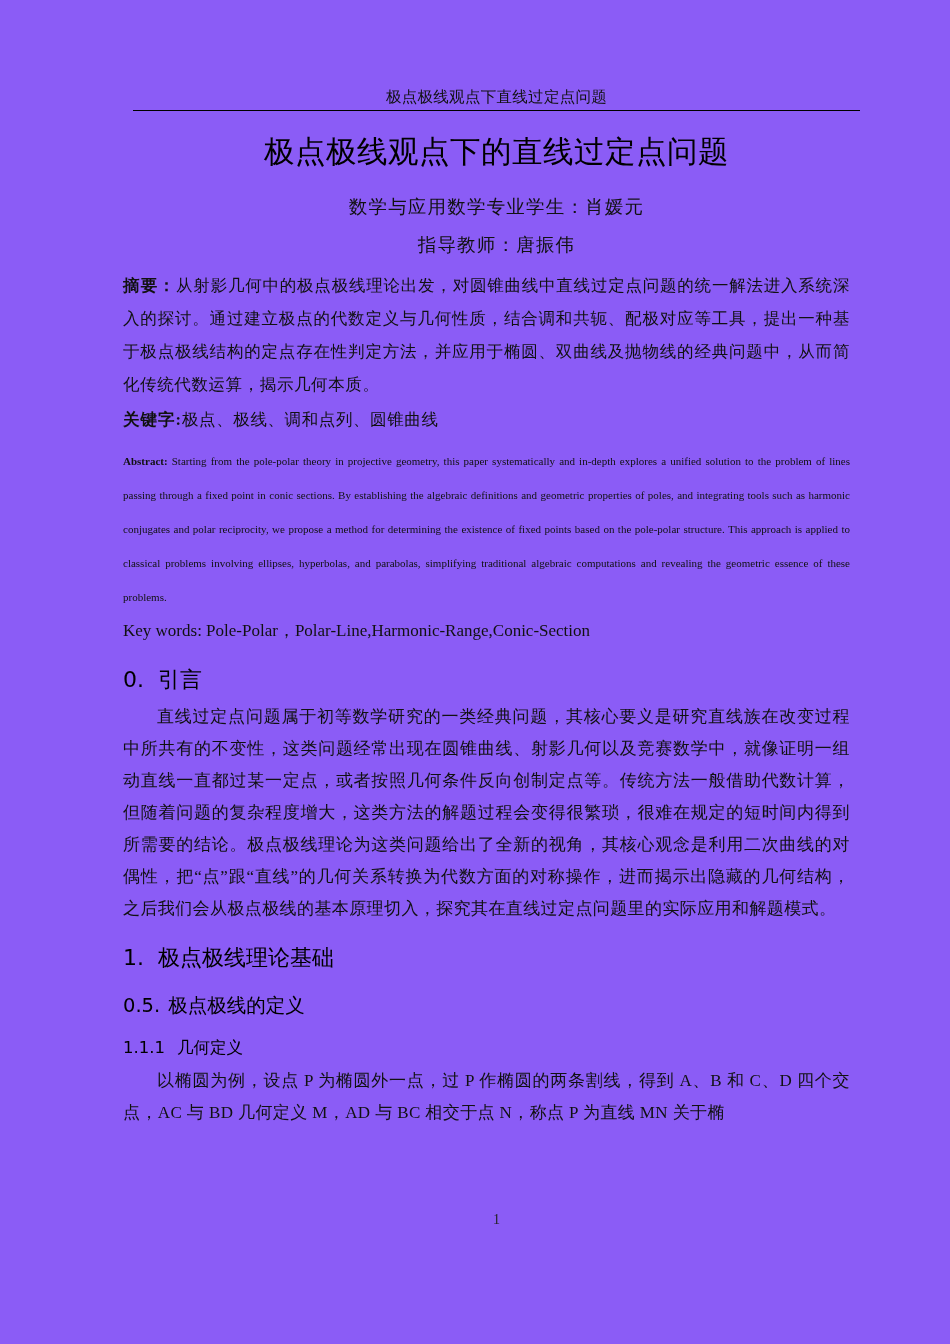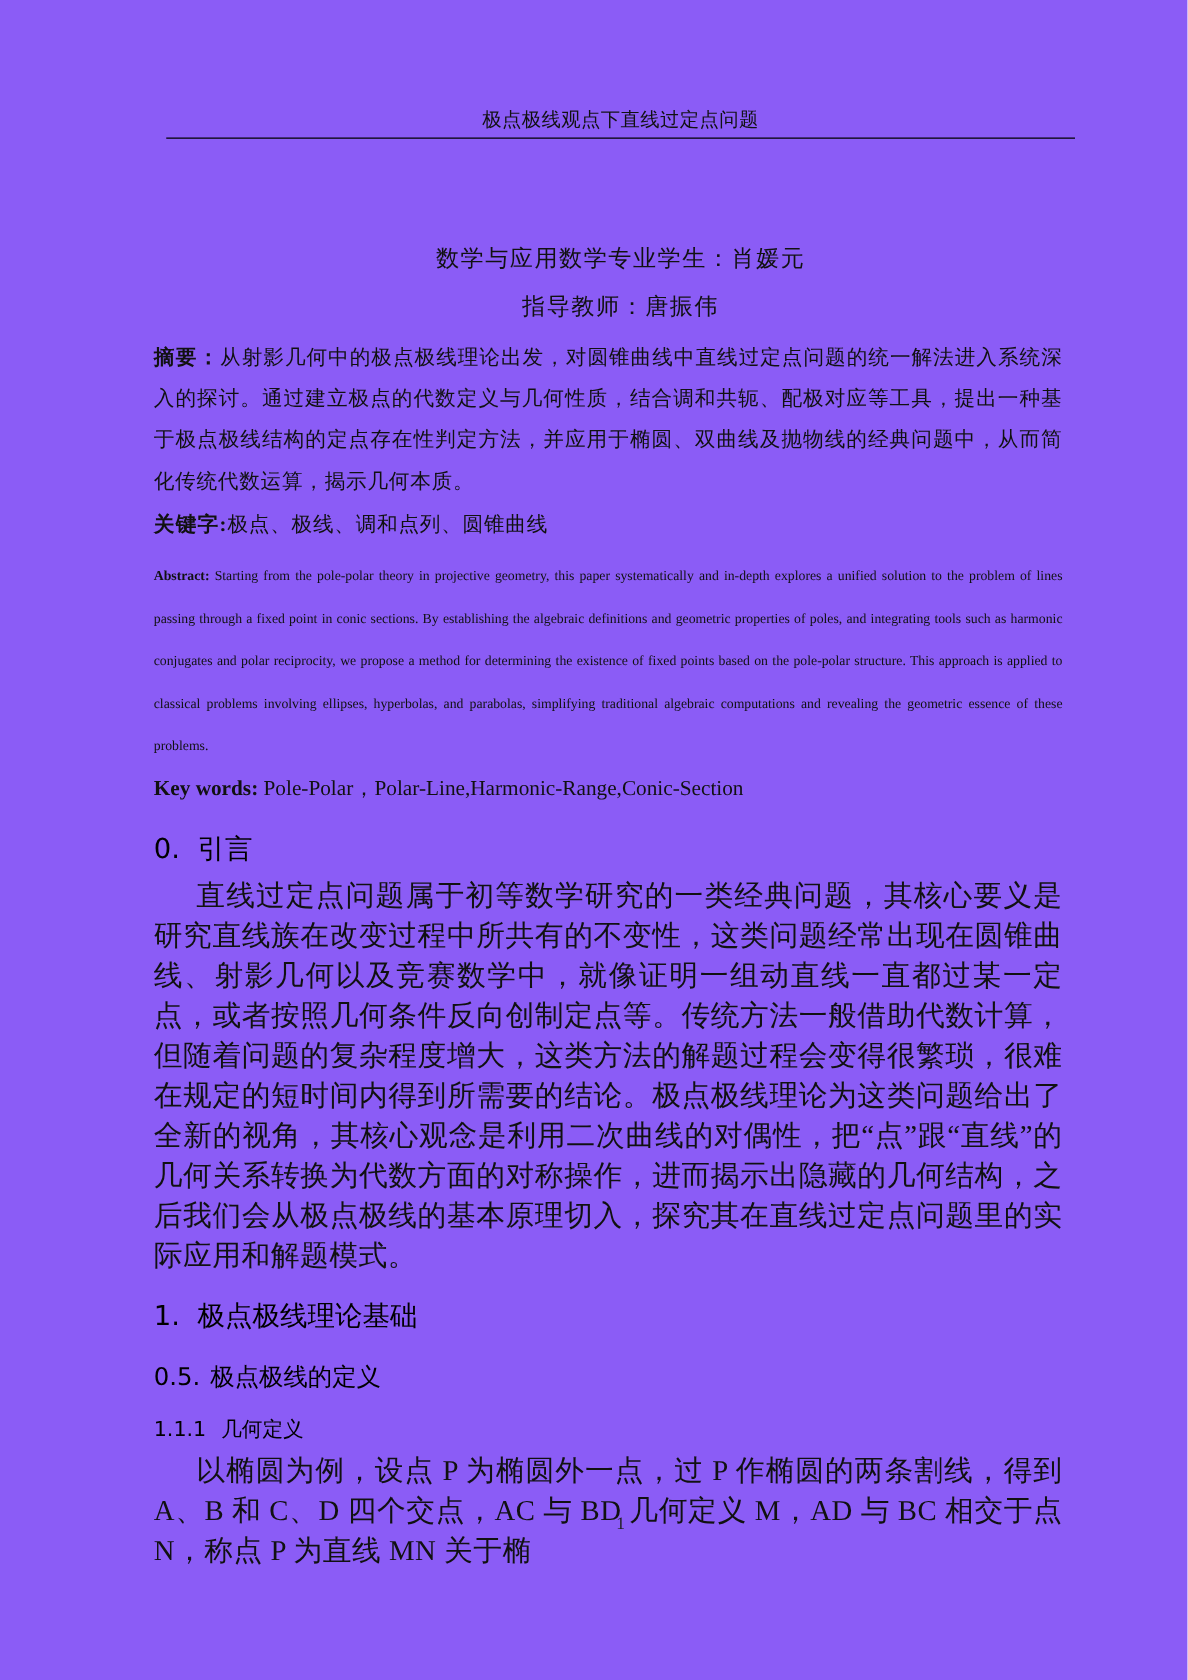--- a/index.html
+++ b/index.html
@@ -110,21 +110,21 @@
   }
   .en-abstract .lbl { font-weight: bold; }
 
   .en-keywords {
     margin-top: 1px;
     font-family: "Liberation Serif", "DejaVu Serif", serif;
     font-size: 17px;
     line-height: 32px;
     color: #111;
   }
-  .en-keywords .lbl { font-weight: bold; }
+  .en-keywords .lbl { font-weight: normal; }
 
   
   .h1 {
     font-family: "DejaVu Sans", "Liberation Sans", sans-serif;
     font-size: 22px;
     line-height: 38px;
     font-weight: 400;
     margin-top: 14px;
     margin-bottom: 2px;
     color: #000;
@@ -147,21 +147,21 @@
     font-weight: 400;
     margin-top: 10px;
     margin-bottom: 0px;
     color: #000;
   }
   .h3 .num { margin-right: 12px; }
 
   
   .para {
     font-family: "Liberation Serif", "DejaVu Serif", serif;
-    font-size: 23px;
+    font-size: 17px;
     line-height: 32px;
     text-align: justify;
     text-justify: inter-ideograph;
     text-indent: 34px;
     letter-spacing: 0.4px;
     color: #111;
     margin: 0;
   }
   .para.tight { margin-top: 2px; }
 
@@ -180,20 +180,21 @@
 </head>
 <body>
 
 <div class="page">
 
   <div class="header-block">
     <div class="header-text">极点极线观点下直线过定点问题</div>
     <div class="header-rule"></div>
   </div>
 
+  <div class="doc-title">极点极线观点下的直线过定点问题</div>
 
   <div class="byline author">数学与应用数学专业学生：肖媛元</div>
 
   <div class="byline advisor">指导教师：唐振伟</div>
 
   <div class="flow">
 
     <div class="cn-abstract">
       <span class="lbl">摘要：</span><span>从射影几何中的极点极线理论出发，对圆锥曲线中直线过定点问题的统一解法进入系统深入的探讨。通过建立极点的代数定义与几何性质，结合调和共轭、配极对应等工具，提出一种基于极点极线结构的定点存在性判定方法，并应用于椭圆、双曲线及抛物线的经典问题中，从而简化传统代数运算，揭示几何本质。</span>
     </div>

